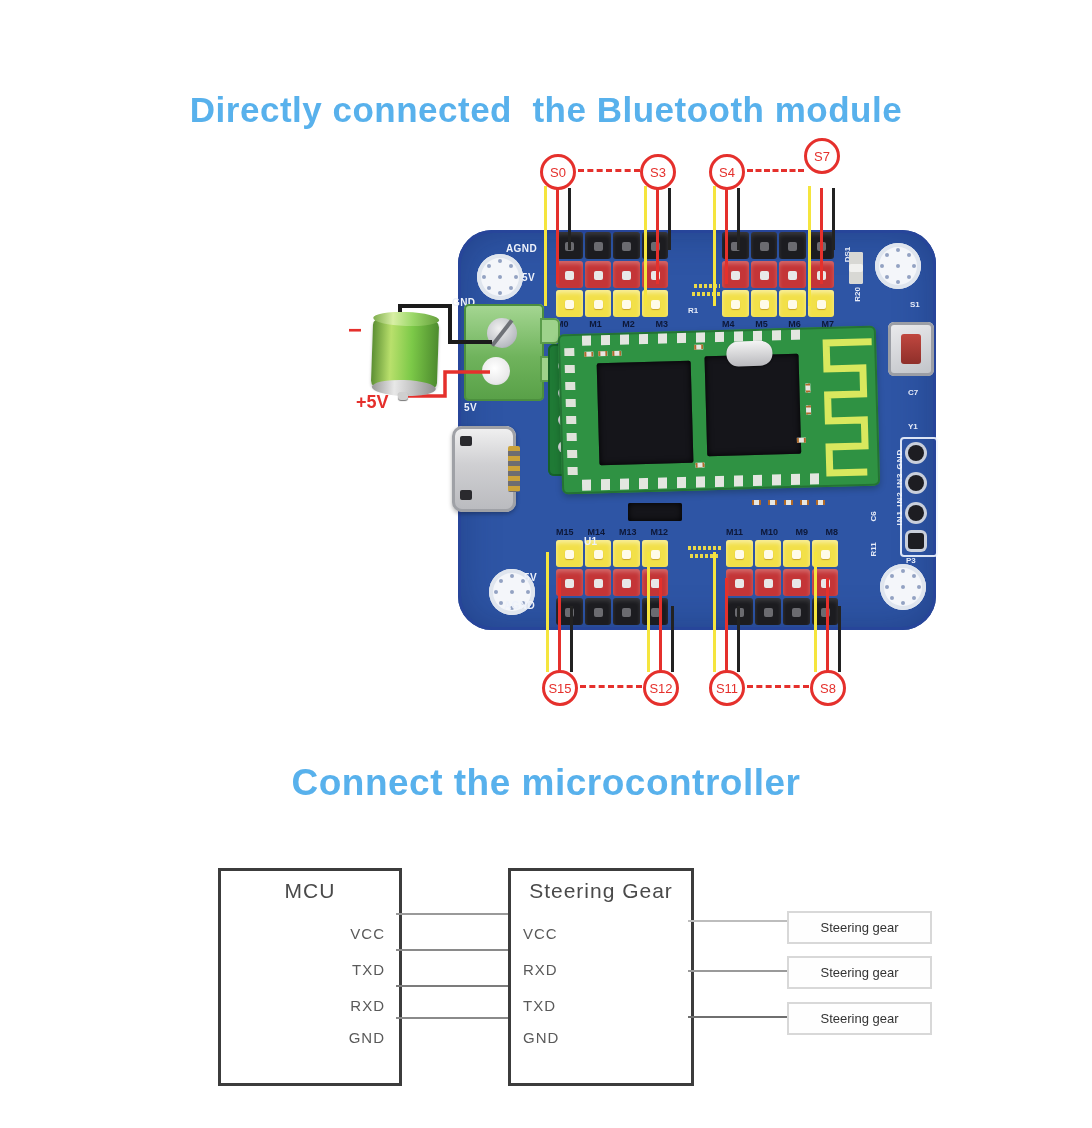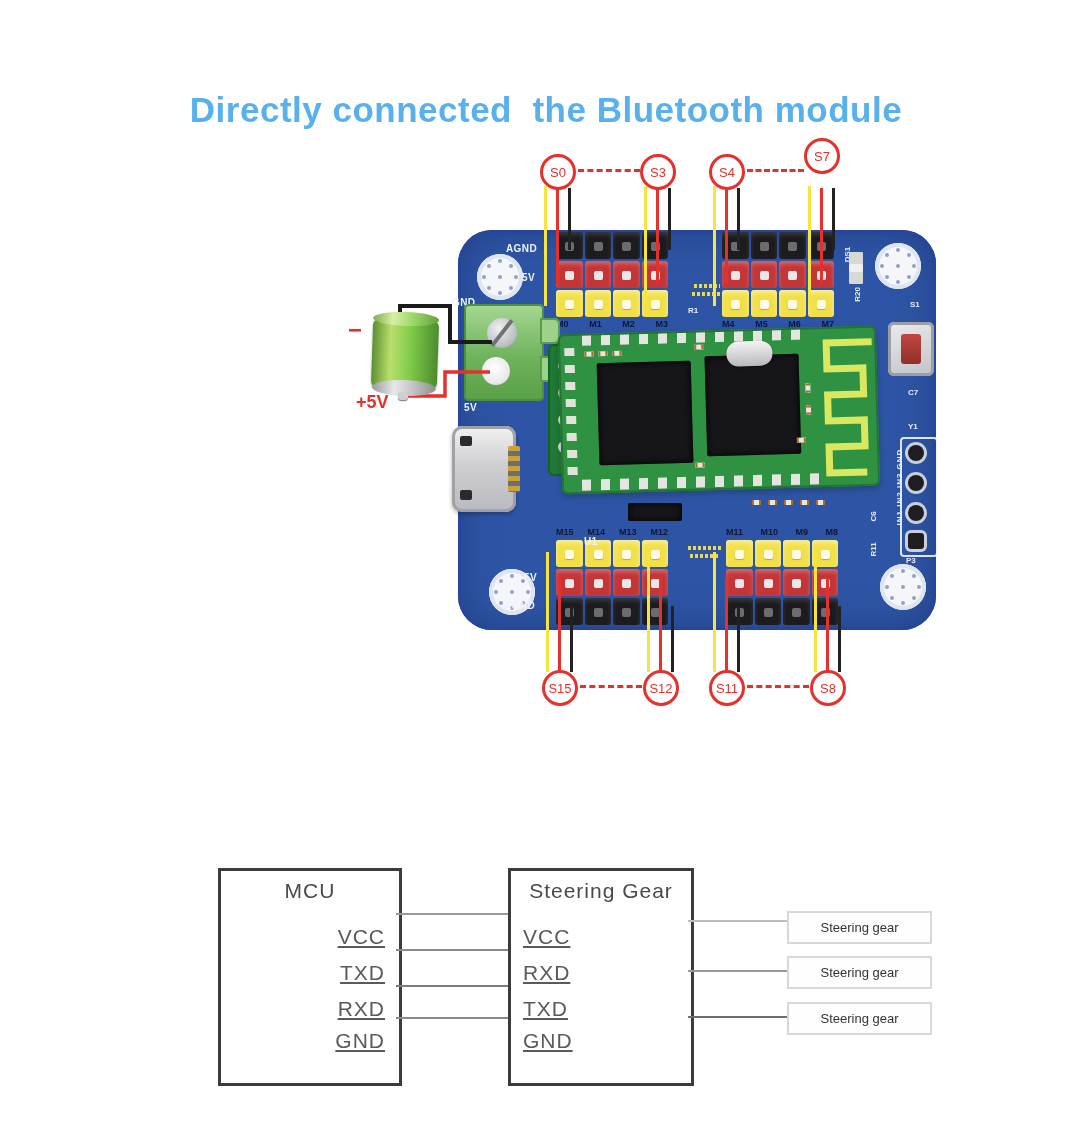--- a/index.html
+++ b/index.html
@@ -100,21 +100,21 @@
   .p3box{position:absolute;left:900px;top:437px;width:34px;height:116px;border:2px solid rgba(240,245,255,.9);border-radius:4px;}
   .p3hole{position:absolute;left:8px;width:16px;height:16px;border-radius:50%;background:#1d1d22;box-shadow:0 0 0 3px #c9cfdb;}
   .p3hole.sq{border-radius:3px;}
 
   
   .ysilk{position:absolute;height:4px;background:repeating-linear-gradient(90deg,#ead94a 0 3px,transparent 3px 5px);}
 
   
   .dbox{position:absolute;border:3px solid #3c3c3c;background:#fff;}
   .dbox-title{position:absolute;left:0;right:0;top:8px;text-align:center;font-size:21px;color:#4a4a4a;letter-spacing:1px;}
-  .pin{position:absolute;font-size:21px;color:#5a5a5a;letter-spacing:1px;text-decoration:underline;}
+  .pin{position:absolute;font-size:15px;color:#5a5a5a;letter-spacing:1px;}
   .outbox{position:absolute;width:141px;height:29px;border:2px solid #d8d8d8;background:#fefefe;
       display:flex;align-items:center;justify-content:center;font-size:13px;color:#333;}
   .hline{position:absolute;height:2px;}
 </style>
 </head>
 <body>
 
 <div id="stage">
 
   <div class="abs big-title ws-pre" style="top:90px;">Directly connected  the Bluetooth module</div>
@@ -352,20 +352,21 @@
     <div class="scircle" style="left:540px;top:154px;">S0</div>
     <div class="scircle" style="left:640px;top:154px;">S3</div>
     <div class="scircle" style="left:709px;top:154px;">S4</div>
     <div class="scircle" style="left:804px;top:138px;">S7</div>
     <div class="scircle" style="left:542px;top:670px;">S15</div>
     <div class="scircle" style="left:643px;top:670px;">S12</div>
     <div class="scircle" style="left:709px;top:670px;">S11</div>
     <div class="scircle" style="left:810px;top:670px;">S8</div>
   </div>
 
+  <div class="abs big-title" style="top:762px;font-size:37px;">Connect the microcontroller</div>
 
   <div class="abs" style="left:0;top:850px;width:1092px;height:260px;">
 
     <div class="dbox" style="left:218px;top:18px;width:178px;height:212px;">
       <div class="dbox-title">MCU</div>
       <span class="pin" style="right:14px;top:54px;">VCC</span>
       <span class="pin" style="right:14px;top:90px;">TXD</span>
       <span class="pin" style="right:14px;top:126px;">RXD</span>
       <span class="pin" style="right:14px;top:158px;">GND</span>
     </div>

